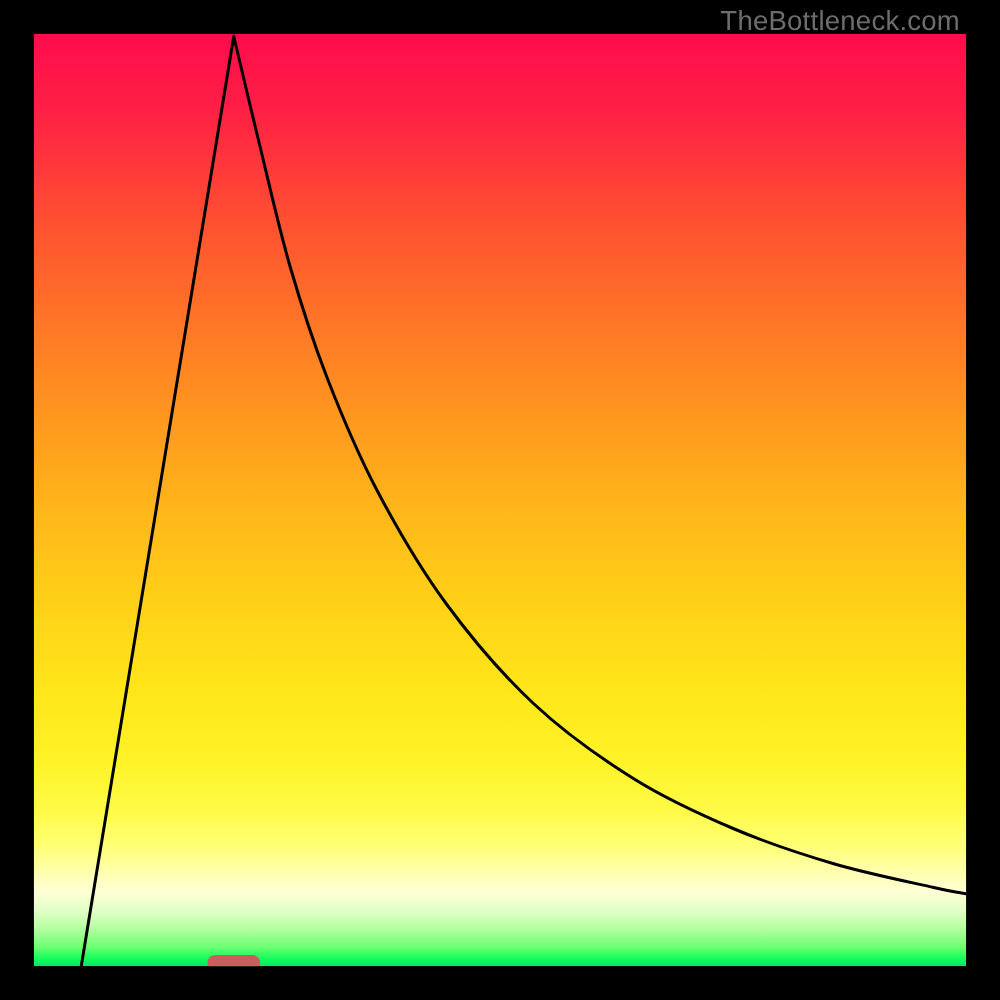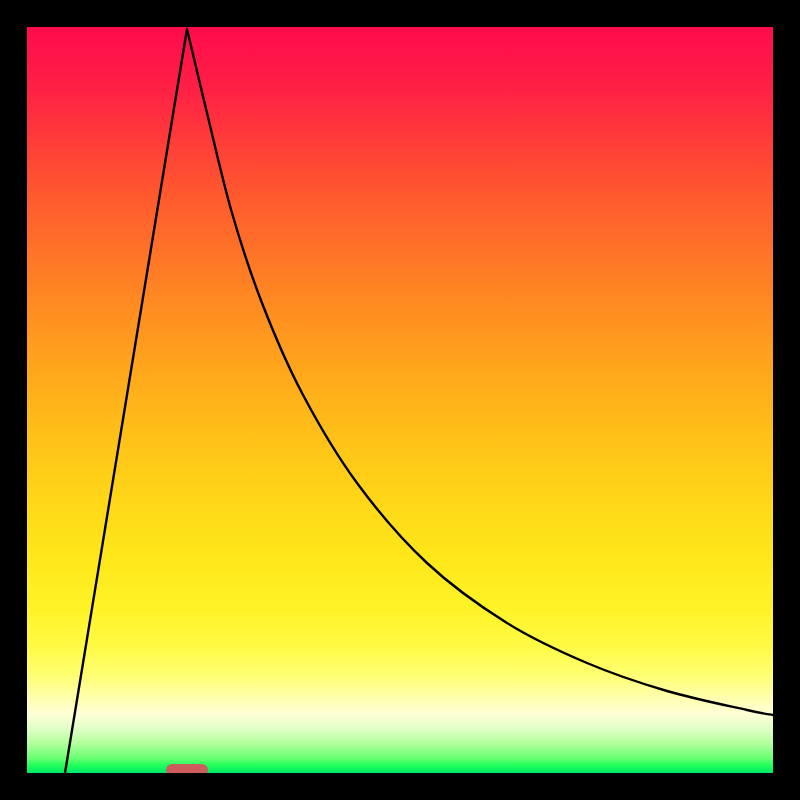--- a/index.html
+++ b/index.html
@@ -83,13 +83,14 @@
   <div class="plot">
     <div class="gradient"></div>
 
     <svg class="curve" viewBox="0 0 746 746" preserveAspectRatio="none">
       <path id="curve-path" fill="none" stroke="#000" stroke-width="2.4" stroke-linecap="round" stroke-linejoin="round" d="M 38 746 L 160 2 L 160 2 C 163.33333333333334 16, 172.5 55.33333333333333, 180 86 C 187.5 116.66666666666667, 195.83333333333334 154.33333333333334, 205 186 C 214.16666666666666 217.66666666666666, 223.33333333333334 246, 235 276 C 246.66666666666666 306, 259.1666666666667 336, 275 366 C 290.8333333333333 396, 309.1666666666667 427.6666666666667, 330 456 C 350.8333333333333 484.3333333333333, 375 512.6666666666666, 400 536 C 425 559.3333333333334, 453.3333333333333 579.3333333333334, 480 596 C 506.6666666666667 612.6666666666666, 533.3333333333334 624.6666666666666, 560 636 C 586.6666666666666 647.3333333333334, 613.3333333333334 656.1666666666666, 640 664 C 666.6666666666666 671.8333333333334, 702.3333333333334 679, 720 683 C 737.6666666666666 687, 741.6666666666666 687.1666666666666, 746 688"></path>
     </svg>
 
     <div id="marker" class="marker" style="left: 139px; top: 737px; width: 42px; height: 12px; border-radius: 6px;"></div>
   </div>
 
+  <div class="attribution">TheBottleneck.com</div>
 </div>
 
 </body></html>

